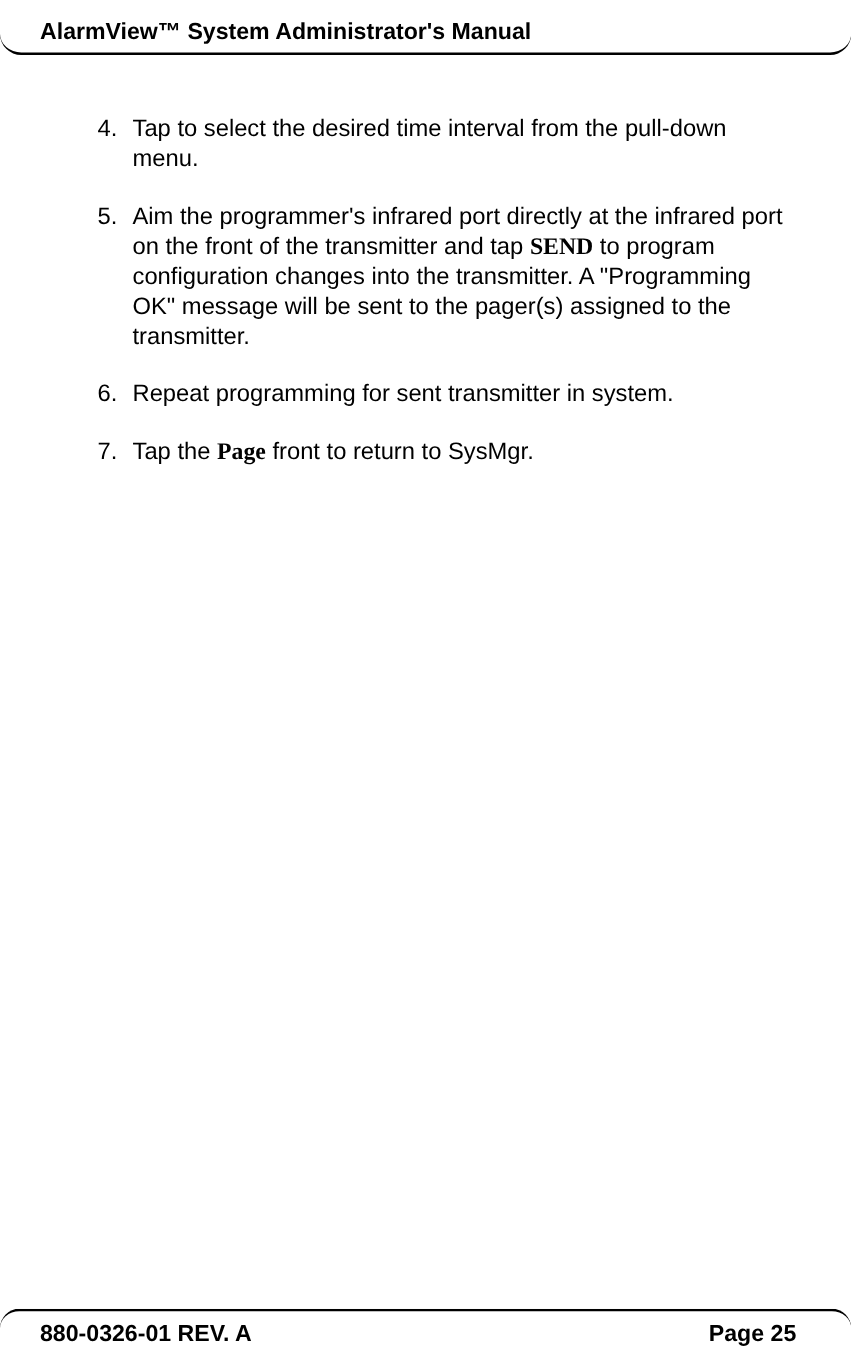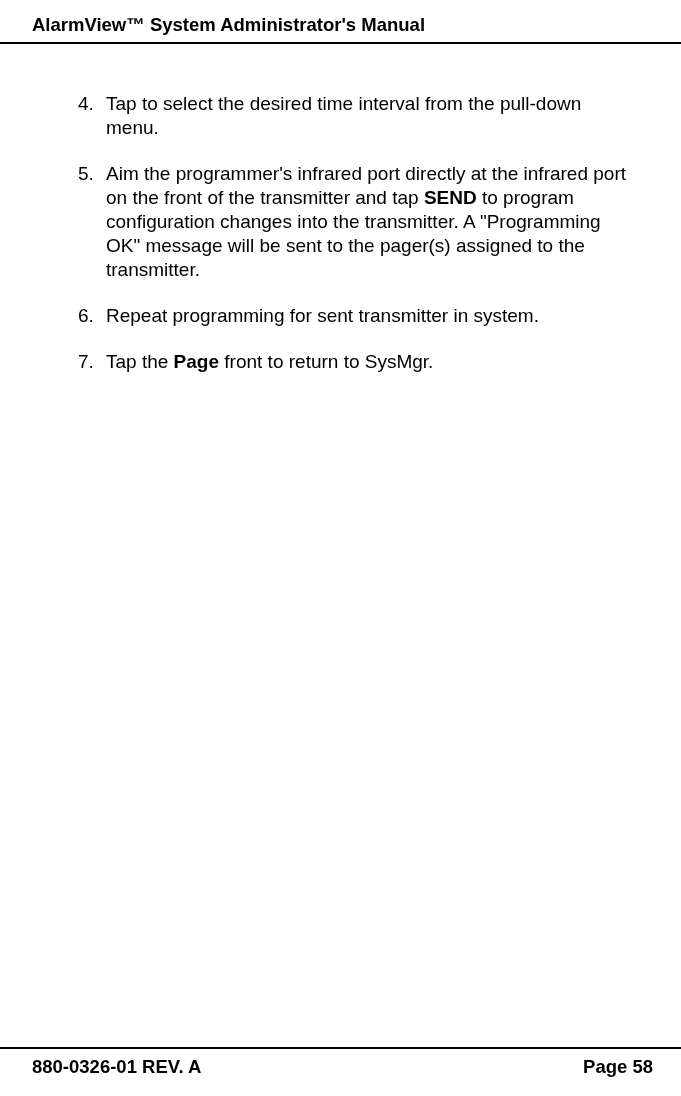--- a/index.html
+++ b/index.html
@@ -1,18 +1,19 @@
 <!DOCTYPE html>
 <html><head>
   <meta charset="utf-8">
   <style>
     * {
       margin: 0;
       padding: 0;
       box-sizing: border-box;
+      border-radius: 17px;
     }
     body {
       width: 681px;
       height: 1096px;
       background: #fff;
       font-family: Arial, Helvetica, sans-serif;
       color: #000;
       position: relative;
     }
     .header {
@@ -34,27 +35,28 @@
     }
     .list-num {
       min-width: 48px;
       padding-left: 20px;
     }
     .list-body {
       flex: 1;
     }
     .bold {
       font-weight: bold;
+      font-family: Liberation Serif, serif;
     }
     .footer {
       position: absolute;
       left: 0;
       right: 0;
       bottom: 18px;
-      padding: 7px 28px 0 32px;
+      padding: 7px 44px 0 32px;
       border-top: 2.5px solid #000;
       display: flex;
       justify-content: space-between;
       font-weight: bold;
       font-size: 18.5px;
     }
   </style>
 </head>
 <body>
 
@@ -81,14 +83,14 @@
 
   <div class="list-item">
     <div class="list-num">7.</div>
     <div class="list-body"><span>Tap the </span><span class="bold">Page</span><span> front to return to SysMgr.</span></div>
   </div>
 
 </div>
 
 <div class="footer">
   <div>880-0326-01 REV. A</div>
-  <div>Page 58</div>
+  <div>Page 25</div>
 </div>
 
 </body></html>

